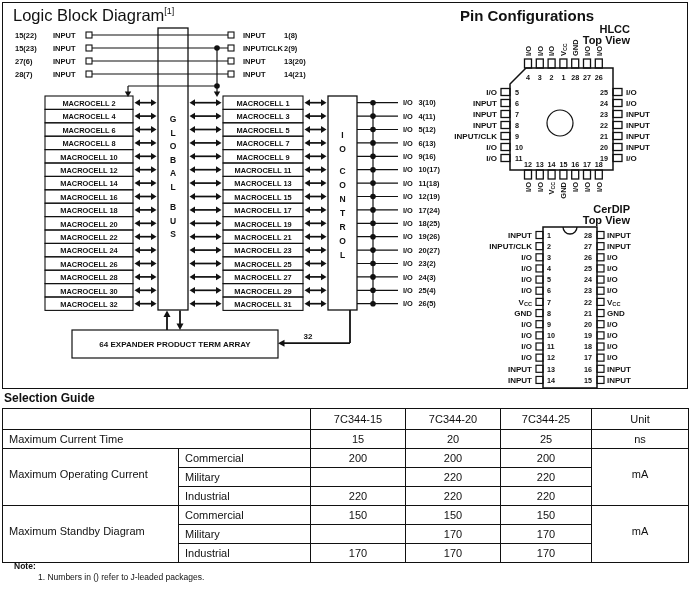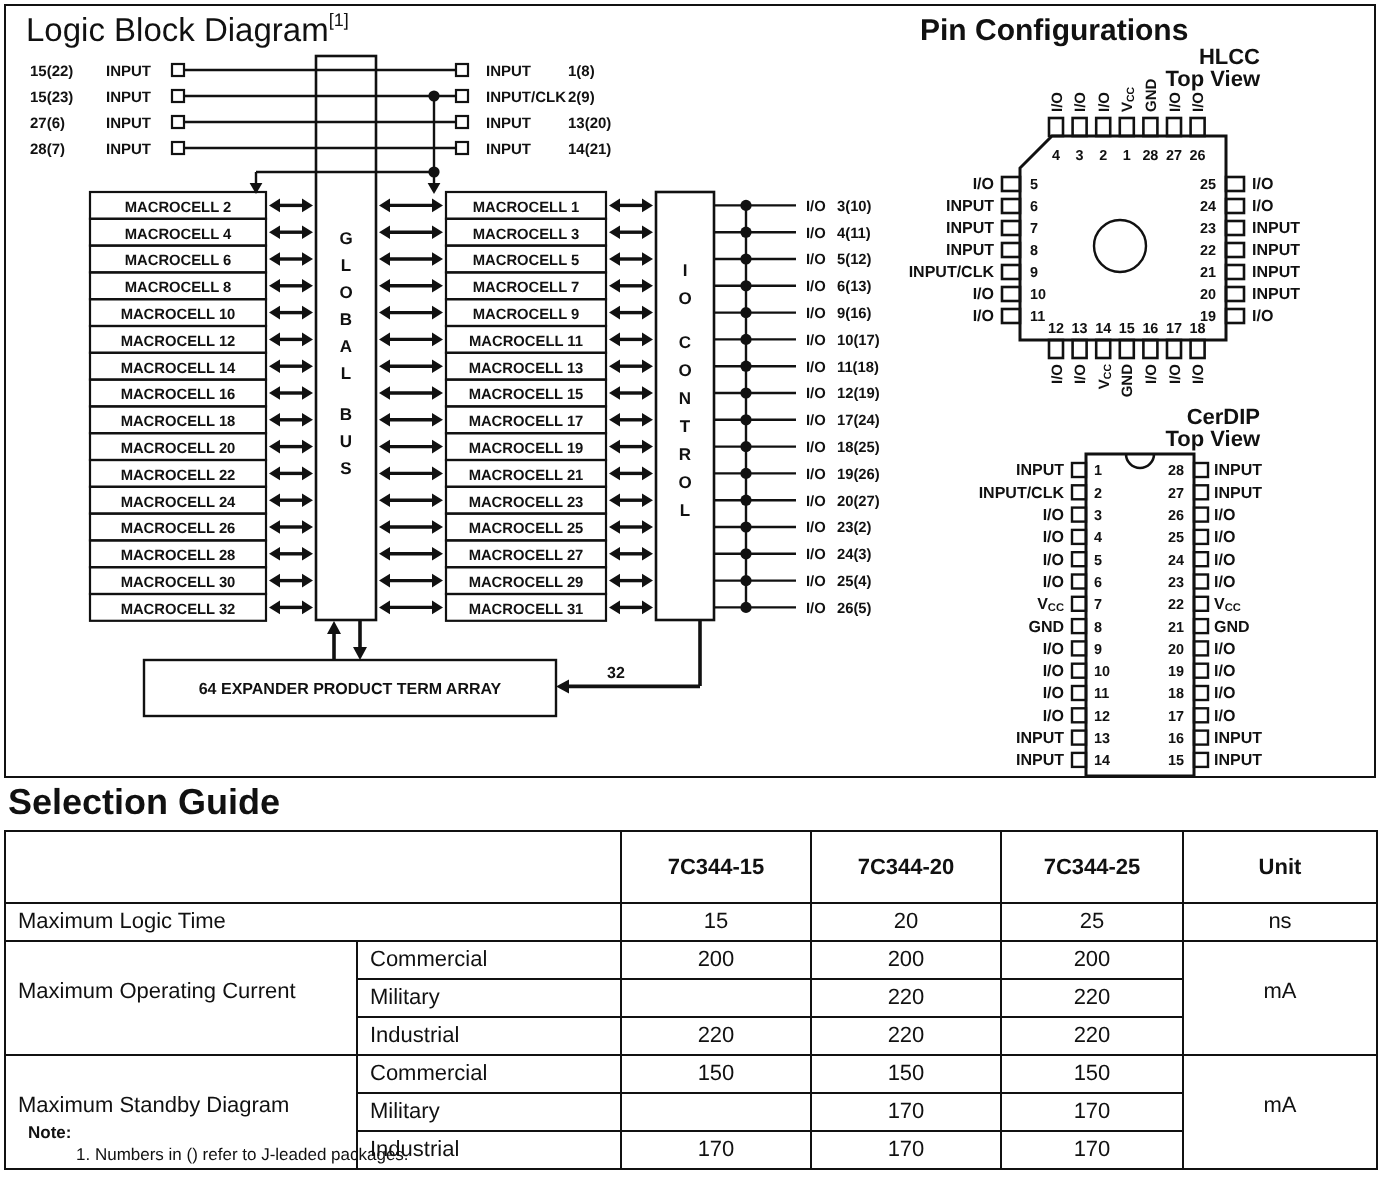--- a/index.html
+++ b/index.html
@@ -9,24 +9,24 @@
   .top-box{position:absolute;left:2px;top:2px;width:686px;height:387px;border:1px solid #111}
   #diagram-svg{position:absolute;left:0;top:0}
   svg{font-family:"Liberation Sans","DejaVu Sans",sans-serif}
   .lbd-title{left:10px;top:3px;font-size:16.5px;font-weight:400;white-space:nowrap}
   .lbd-title sup{font-size:9px;position:relative;top:-1px}
   .pc-title{left:457px;top:4px;font-size:15px;font-weight:700;white-space:nowrap}
   .pkg-caption{width:120px;text-align:right;font-weight:700;font-size:11px;line-height:11px;white-space:nowrap}
   #hlcc-cap{left:507px;top:21px}
   #cerdip-cap{left:507px;top:201px}
   .sg{position:absolute;left:2px;top:390px;width:686px}
-  .sg-title{font-size:18px;font-weight:700;margin:1px 0 3px 2px}
+  .sg-title{font-size:12px;font-weight:700;margin:1px 0 3px 2px}
   table.sg-table{border-collapse:collapse;table-layout:fixed;width:686px}
   .sg-table td{border:1px solid #111;font-size:11px;height:19px;padding:0 0 0 6px;vertical-align:middle;overflow:hidden;white-space:nowrap}
-  .sg-table tr.head td{font-weight:700;height:36px}
+  .sg-table tr.head td{font-weight:400;height:21px}
   .sg-table td.val{text-align:center;padding:0}
   .sg-table td.vtop{vertical-align:top;padding-top:19px}
   .note{position:absolute;left:14px;top:561px;font-size:8.5px;line-height:10px}
   .note-head{font-weight:700}
   .note-item{margin:1px 0 0 24px}
 </style>
 </head>
 <body>
 
 <div class="top-box">
@@ -575,21 +575,21 @@
     </colgroup>
     <tbody>
         <tr class="head">
       <td colspan="2"></td>
       <td class="val">7C344-15</td>
       <td class="val">7C344-20</td>
       <td class="val">7C344-25</td>
       <td class="val">Unit</td>
     </tr>
     <tr>
-      <td colspan="2">Maximum Logic Time</td>
+      <td colspan="2">Maximum Current Time</td>
       <td class="val">15</td>
       <td class="val">20</td>
       <td class="val">25</td>
       <td class="val">ns</td>
     </tr>
     <tr>
       <td rowspan="3" class="vtop">Maximum Operating Current</td>
       <td>Commercial</td>
       <td class="val">200</td>
       <td class="val">200</td>

